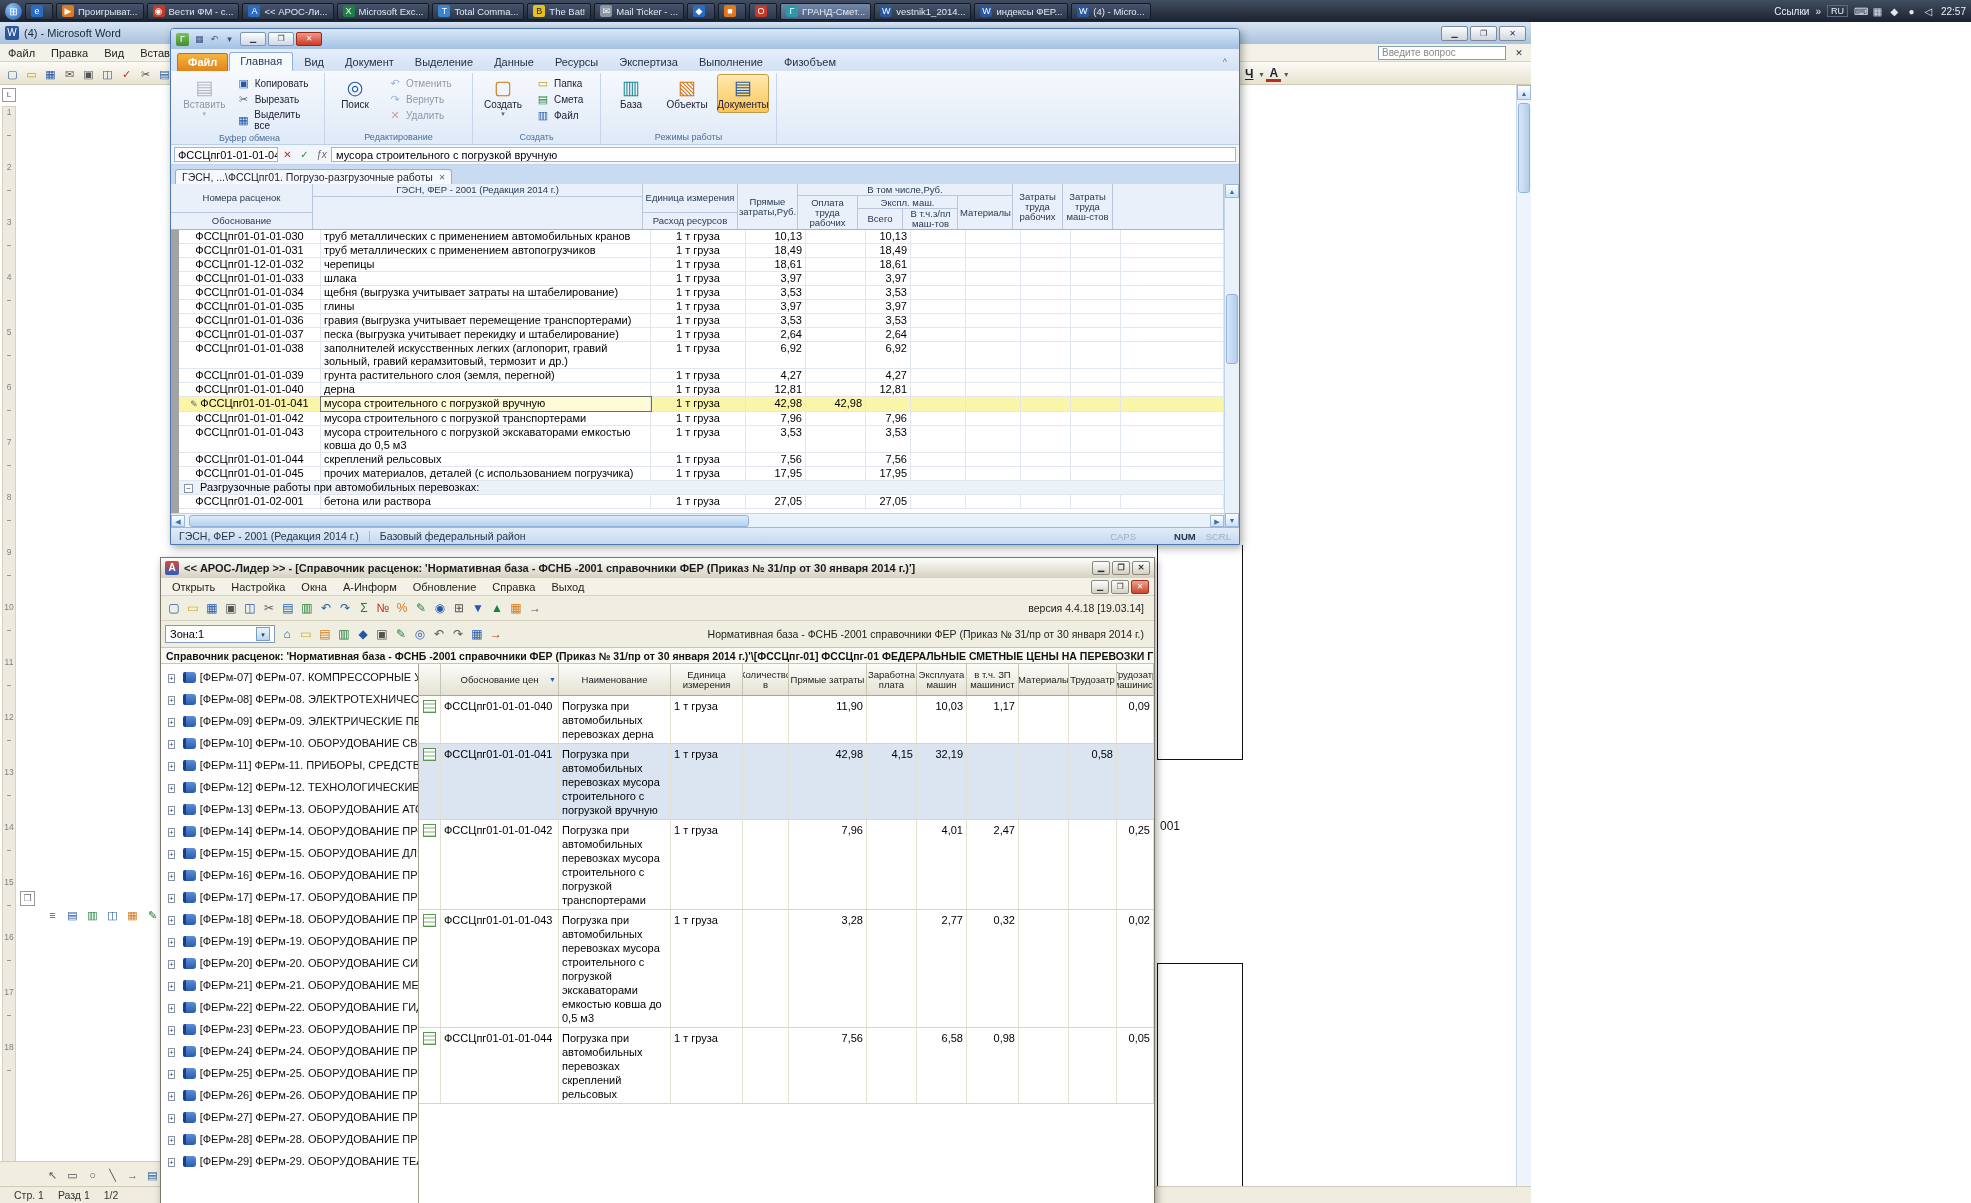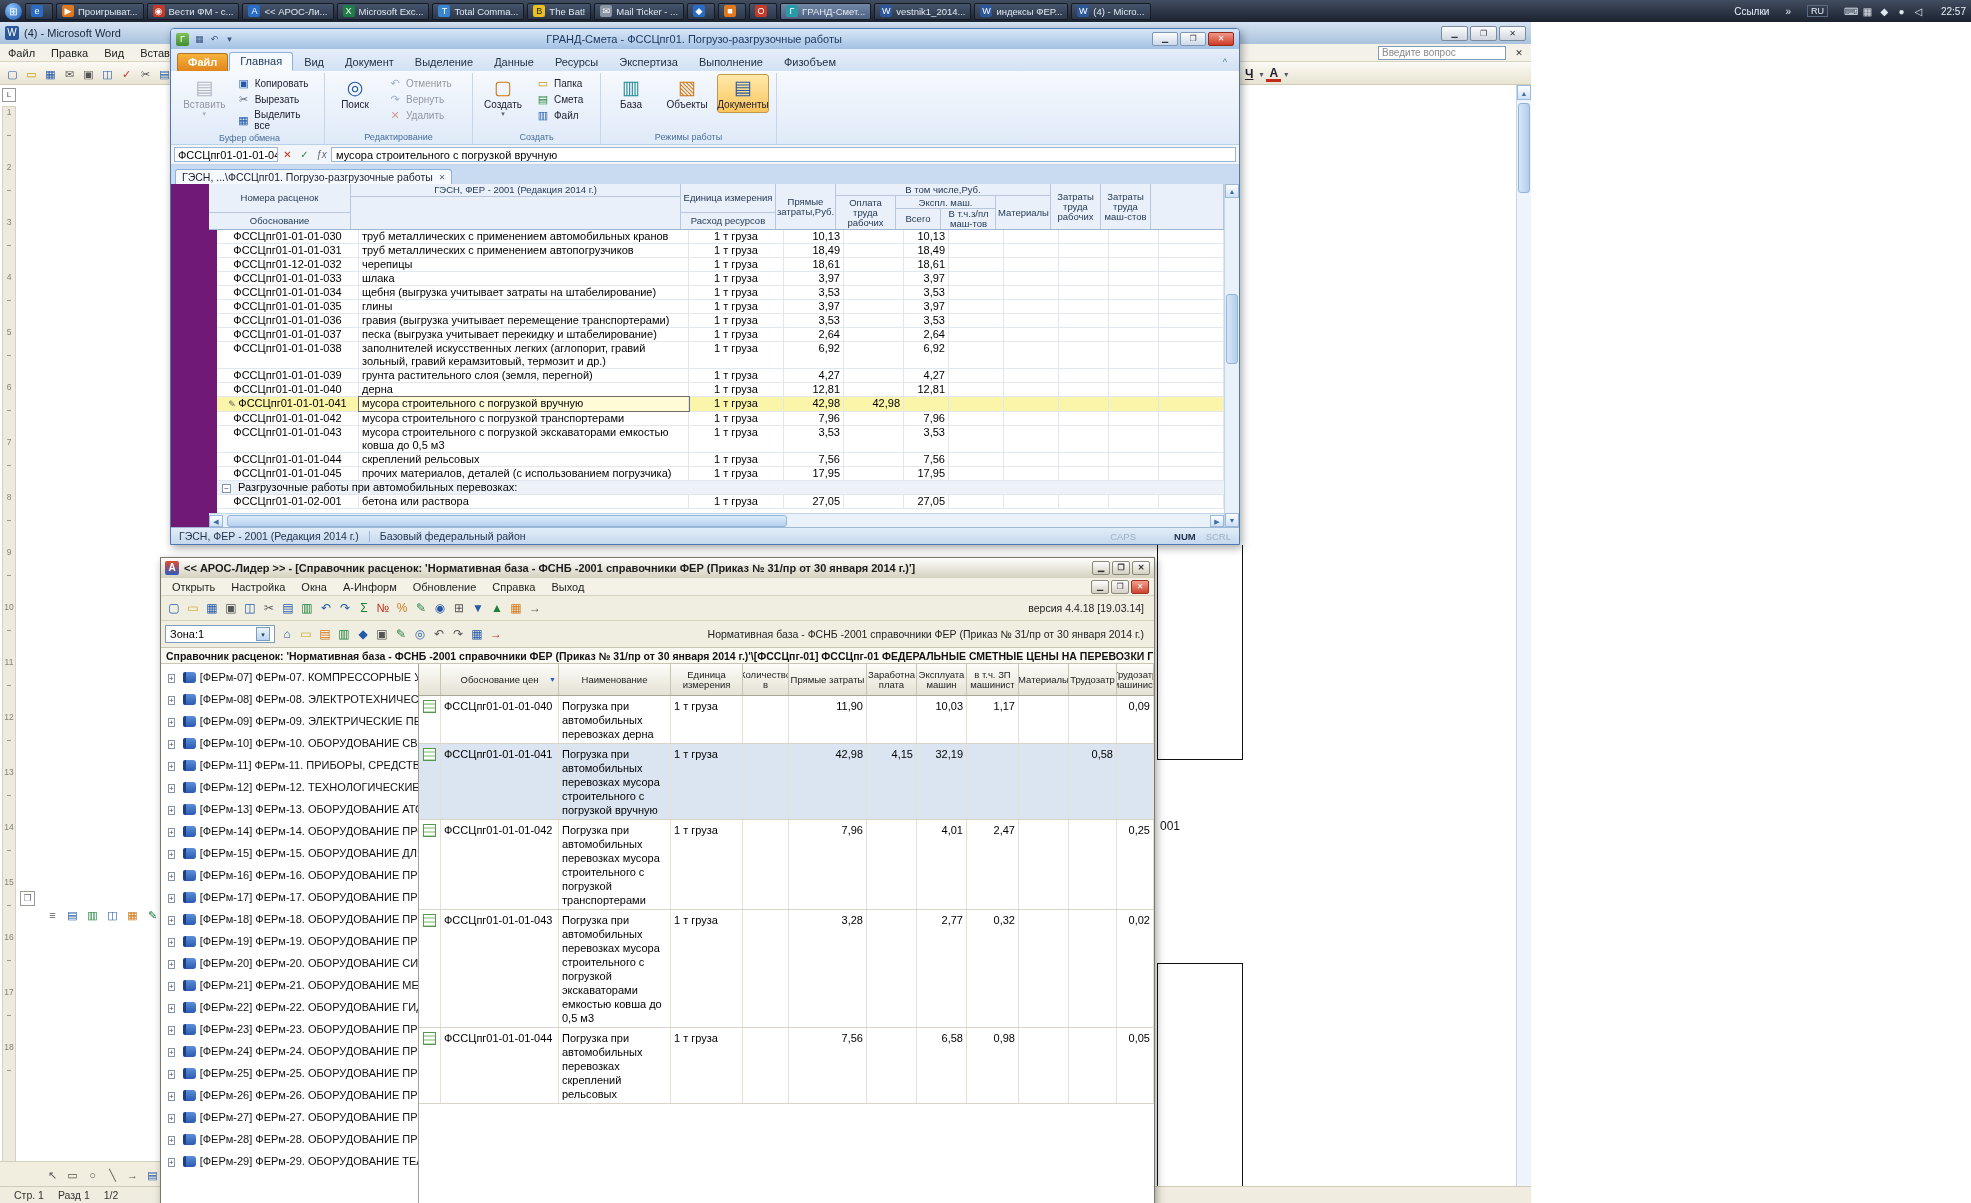--- a/index.html
+++ b/index.html
@@ -8,21 +8,21 @@
 
 
 #taskbar{position:absolute;left:0;top:0;width:1971px;height:22px;background:linear-gradient(#414d60,#1b2230);display:flex;align-items:center;gap:3px;padding:0 5px;z-index:50;}
 .start-orb{width:17px;height:17px;border-radius:50%;background:radial-gradient(circle at 35% 30%,#8ec6ff,#1a57b0);color:#fff;text-align:center;line-height:17px;font-size:10px;flex:0 0 17px;}
 .tb-btn{height:17px;display:flex;align-items:center;gap:4px;padding:0 5px;background:linear-gradient(#46556d,#2b3648);border:1px solid #141b26;border-radius:2px;color:#e2e9f3;font-size:9.5px;white-space:nowrap;max-width:108px;overflow:hidden;}
 .tb-btn.active{background:linear-gradient(#7388a6,#4d6080);}
 .tb-ic{width:12px;height:12px;border-radius:2px;font-size:9px;line-height:12px;text-align:center;color:#fff;flex:0 0 12px;overflow:hidden;}
 .ic-orange{background:#e07820;} .ic-red{background:#c43a2a;} .ic-blue{background:#2a6bc4;}
 .ic-green{background:#1e7e45;} .ic-blue2{background:#3a85d0;} .ic-yellow{background:#e8c020;color:#222;}
 .ic-gray{background:#8a94a2;} .ic-teal{background:#2a9aa8;} .ic-word{background:#2b579a;} .ic-ie{background:#2a6bc4;}
-.tray{margin-left:auto;display:flex;align-items:center;gap:16px;color:#eaf0f8;font-size:10px;}
+.tray{margin-left:auto;display:flex;align-items:center;gap:6px;color:#eaf0f8;font-size:10px;}
 .tray .t-ic{width:13px;height:13px;font-size:10px;line-height:13px;text-align:center;color:#dfe6f0;}
 .lang-box{border:1px solid #5a6a82;padding:0 3px;font-size:9px;}
 
 
 #word{position:absolute;left:0;top:22px;width:1531px;height:1181px;background:#fff;z-index:1;}
 .w-title{position:absolute;left:0;top:0;width:100%;height:22px;background:linear-gradient(#d6e3f3,#aac2dd);display:flex;align-items:center;gap:5px;padding:0 5px;font-size:11px;color:#182638;}
 .w-appic{width:14px;height:14px;background:#2b579a;color:#fff;font-size:10px;line-height:14px;text-align:center;border-radius:2px;}
 .wcapbtns{margin-left:auto;display:flex;gap:2px;}
 .wcap{width:27px;height:15px;background:linear-gradient(#fdfdfd,#cfd6de);border:1px solid #7b8b9e;border-radius:2px;font-size:8px;line-height:13px;text-align:center;color:#334;}
 .w-menu{position:absolute;left:0;top:22px;width:100%;height:18px;background:#f4f2e8;border-bottom:1px solid #d8d4c2;display:flex;align-items:center;font-size:11px;color:#222;}
@@ -82,21 +82,21 @@
 .sic{width:14px;text-align:center;font-size:11px;}
 .disabled{opacity:.45;}
 .c-blue{color:#2458a8}.c-green{color:#2d8a3e}.c-red{color:#c03020}.c-orange{color:#d07818}.c-yellow{color:#c8a018}.c-gray{color:#667}.c-teal{color:#1f8a96}
 .g-formula{height:20px;background:#f2f6fb;border-bottom:1px solid #c3d4e8;display:flex;align-items:center;gap:2px;padding:0 3px;font-size:11px;}
 .name-box{width:104px;height:15px;border:1px solid #9fb6d2;background:#fff;padding:0 3px;white-space:nowrap;overflow:hidden;line-height:14px;}
 .f-btn{width:15px;text-align:center;font-size:10px;}
 .f-val{flex:1;height:15px;border:1px solid #9fb6d2;background:#fff;padding:0 4px;line-height:14px;white-space:nowrap;overflow:hidden;}
 .g-doctabs{height:19px;background:#c9dbf0;display:flex;align-items:flex-end;padding:0 4px;}
 .g-doctab{background:#f6fafe;border:1px solid #8fb0d8;border-bottom:none;border-radius:3px 3px 0 0;font-size:10.5px;color:#223;padding:1px 6px;display:flex;gap:6px;align-items:center;}
 .g-doctab .tx{font-size:8px;color:#667;}
-.g-tablewrap{flex:1;display:flex;overflow:hidden;background:#701a75;padding-left:38px;}
+.g-tablewrap{flex:1;display:flex;overflow:hidden;background:#a3a3a3;}
 .g-tbl{flex:1;display:flex;flex-direction:column;overflow:hidden;}
 .g-thead{display:flex;height:46px;background:#e9f0f9;border-bottom:1px solid #9fb6d4;font-size:9.5px;color:#253a55;text-align:center;flex:0 0 46px;}
 .hcol{display:flex;flex-direction:column;border-right:1px solid #b7c7dd;overflow:hidden;}
 .hcell{display:flex;align-items:center;justify-content:center;padding:0 1px;overflow:hidden;line-height:10px;}
 .h-top{height:29px;border-bottom:1px solid #b7c7dd;}
 .h-bot{flex:1;}
 .hbase{height:13px;border-bottom:1px solid #b7c7dd;}
 .hname{flex:1;}
 .hfull{flex:1;}
 .hband{height:13px;border-bottom:1px solid #b7c7dd;display:flex;align-items:center;justify-content:center;}
@@ -301,21 +301,20 @@
   </div>
 
   <div id="grand">
     <div class="g-title">
       <span class="g-appic">Г</span>
       <span class="qat">
         <span>▦</span>
         <span>↶</span>
         <span>▾</span>
       </span>
-      <span class="ttl">ГРАНД-Смета - ФССЦпг01. Погрузо-разгрузочные работы</span>
       <span class="gcapbtns">
         <span class="gcap">▁</span>
         <span class="gcap">❐</span>
         <span class="gcap red">✕</span>
       </span>
     </div>
     <div class="g-tabs">
       <div class="g-tab tab-file">Файл</div>
         <div class="g-tab tab-sel">Главная</div>
         <div class="g-tab">Вид</div>

